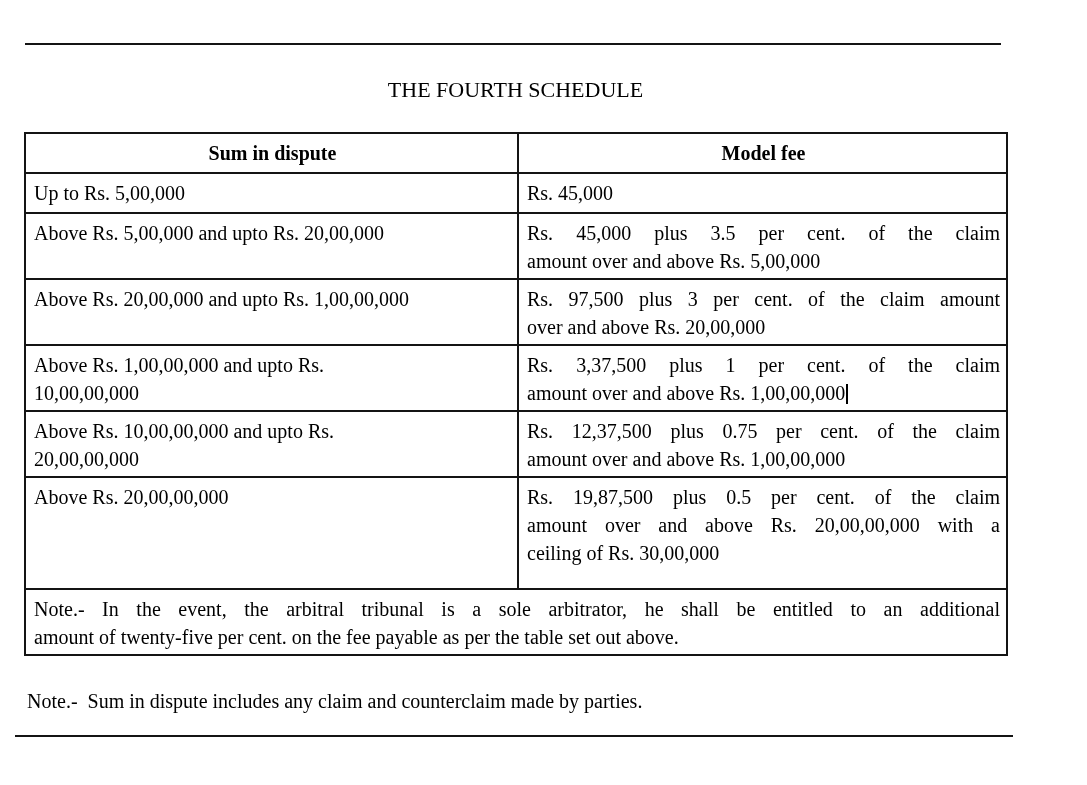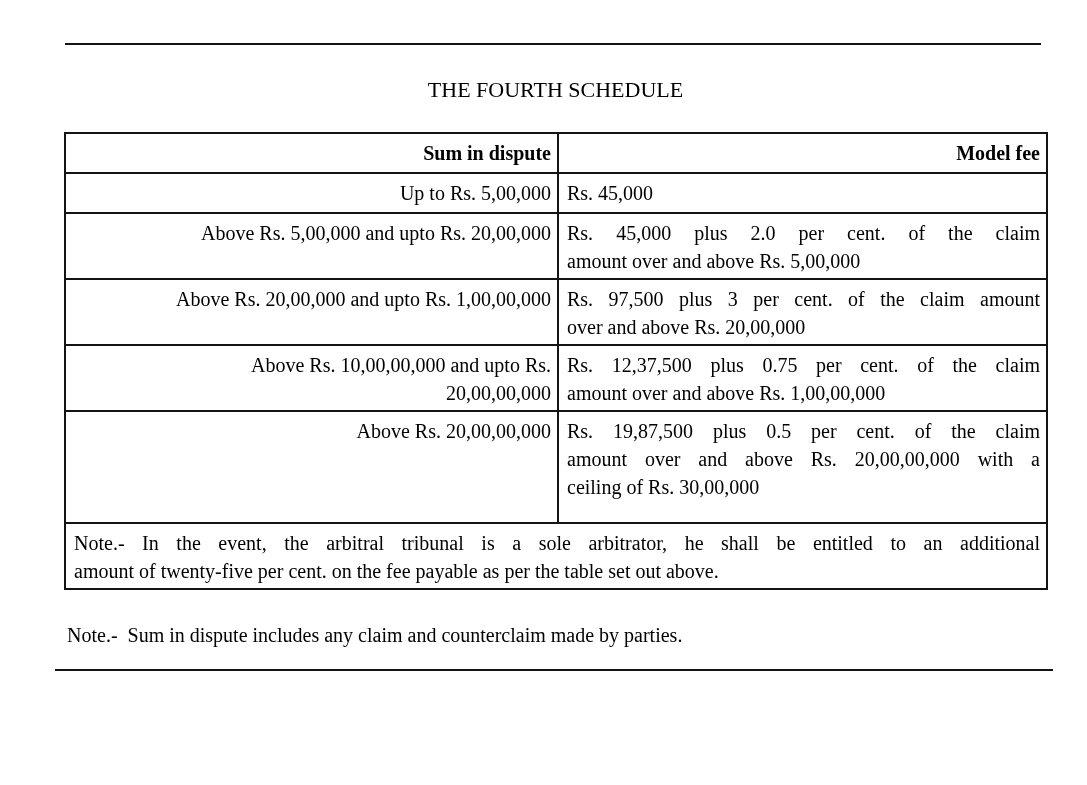--- a/index.html
+++ b/index.html
@@ -12,21 +12,21 @@
   }
   .page {
     position: relative;
     width: 1087px;
     height: 785px;
     background: #ffffff;
     color: #000000;
     font-family: "Liberation Serif", serif;
   }
   .content {
-    margin: 0 64px;
+    margin: 0 24px;
     width: 983px;
   }
   .rule {
     border-top: 2.5px solid #141414;
     height: 0;
   }
   .rule-top {
     margin: 43px 6px 0 1px;
   }
   .rule-bottom {
@@ -53,36 +53,36 @@
   }
   table.fee-table td, table.fee-table th {
     border: 2px solid #141414;
     vertical-align: top;
     font-size: 20px;
     line-height: 28px;
     padding: 5px 6px 3px 8px;
     overflow: hidden;
   }
   table.fee-table th {
-    text-align: right;
+    text-align: center;
     font-weight: bold;
   }
   tr.h40 { height: 40px; }
   tr.h68 { height: 56px; }
   tr.h96 { height: 112px; }
   tr.h64 { height: 64px; }
   .fee-cell .line {
     text-align: justify;
   }
   .line.j {
     text-align: justify;
     text-align-last: justify;
   }
   .sum-cell .line {
-    text-align: right;
+    text-align: left;
   }
   td.note-cell {
     padding: 4px 5px 3px 6px;
     border-radius: 26px;
   }
   .caret {
     display: inline-block;
     width: 2px;
     height: 20px;
     background: #000;
@@ -126,35 +126,45 @@
         <td class="fee-cell">
           <div class="line">Rs. 45,000</div>
         </td>
       </tr>
 
       <tr class="h68">
         <td class="sum-cell">
           <div class="line">Above Rs. 5,00,000 and upto Rs. 20,00,000</div>
         </td>
         <td class="fee-cell">
-          <div class="line j">Rs. 45,000 plus 2.0 per cent. of the claim</div>
+          <div class="line j">Rs. 45,000 plus 3.5 per cent. of the claim</div>
           <div class="line">amount over and above Rs. 5,00,000</div>
         </td>
       </tr>
 
       <tr class="h68">
         <td class="sum-cell">
           <div class="line">Above Rs. 20,00,000 and upto Rs. 1,00,00,000</div>
         </td>
         <td class="fee-cell">
           <div class="line j">Rs. 97,500 plus 3 per cent. of the claim amount</div>
           <div class="line">over and above Rs. 20,00,000</div>
         </td>
       </tr>
 
+      <tr class="h68">
+        <td class="sum-cell">
+          <div class="line">Above Rs. 1,00,00,000 and upto Rs.</div>
+          <div class="line">10,00,00,000</div>
+        </td>
+        <td class="fee-cell">
+          <div class="line j">Rs. 3,37,500 plus 1 per cent. of the claim</div>
+          <div class="line"><span>amount over and above Rs. 1,00,00,000</span><span class="caret"></span></div>
+        </td>
+      </tr>
 
       <tr class="h68">
         <td class="sum-cell">
           <div class="line">Above Rs. 10,00,00,000 and upto Rs.</div>
           <div class="line">20,00,00,000</div>
         </td>
         <td class="fee-cell">
           <div class="line j">Rs. 12,37,500 plus 0.75 per cent. of the claim</div>
           <div class="line">amount over and above Rs. 1,00,00,000</div>
         </td>

